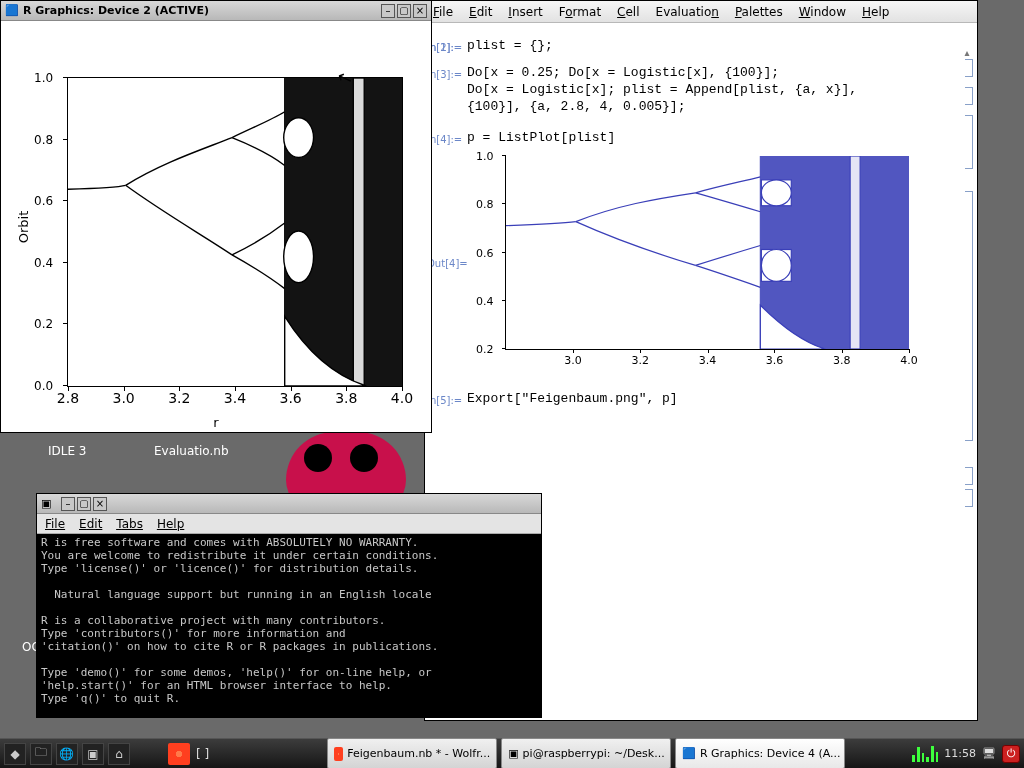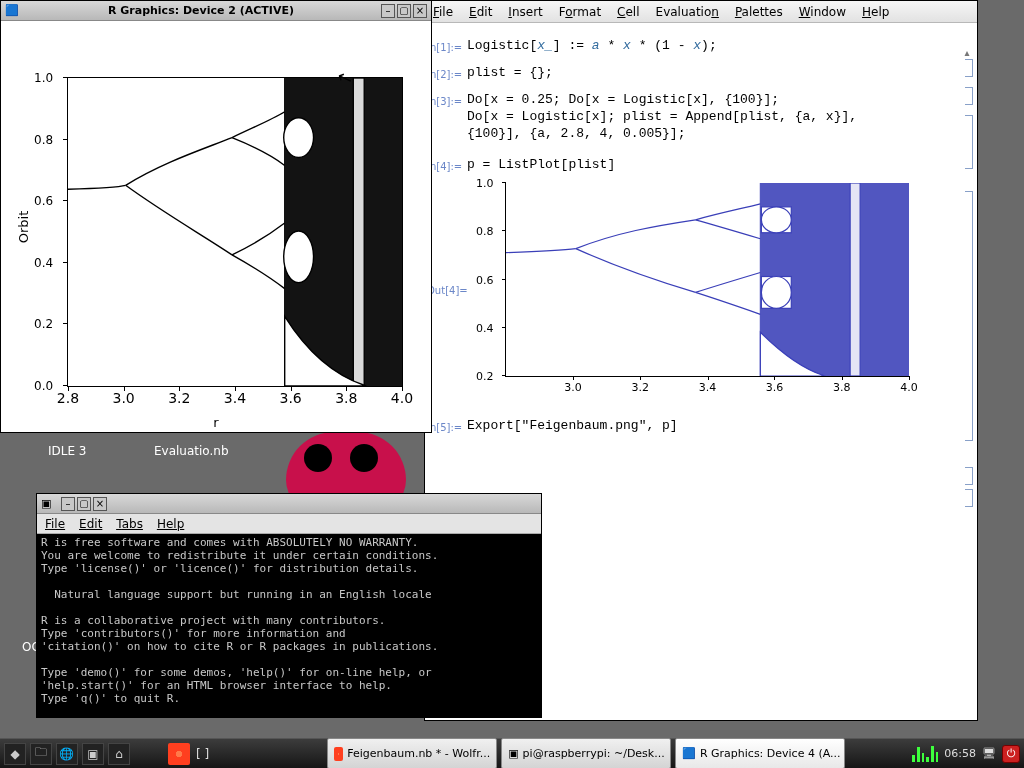--- a/index.html
+++ b/index.html
@@ -30,21 +30,21 @@
   .logo-blob::after  { left:64px; top:12px; }
 
   
   .window { position:absolute; background:#eee; border:1px solid #000; box-shadow:0 0 0 0; }
   .titlebar {
     height:20px; background:linear-gradient(#d8d8d8,#b8b8b8);
     border-bottom:1px solid #888; display:flex; align-items:center;
     padding:0 4px; font-size:11px; color:#000;
   }
   .titlebar .t-icon { width:14px; height:14px; margin-right:4px; }
-  .titlebar .title { flex:1; text-align:center; font-weight:bold; }
+  .titlebar .title { flex:1; font-weight:bold; }
   .tb-btn { width:14px; height:14px; margin-left:2px; background:#c8c8c8;
             border:1px solid #555; font-size:10px; line-height:11px;
             text-align:center; cursor:pointer; }
 
   
   .win-rgraphics { left:0; top:0; width:432px; height:433px; z-index:30; }
   .win-rgraphics .plotarea {
     position:relative; width:100%; height:calc(100% - 20px);
     background:#fff;
   }
@@ -169,23 +169,20 @@
     <span>Evaluatio<u>n</u></span>
     <span><u>P</u>alettes</span>
     <span><u>W</u>indow</span>
     <span><u>H</u>elp</span>
   </div>
   <div class="math-body">
     <div class="math-scroll-up">▴</div>
 
     <div class="cell" style="margin-top:14px">
       <span class="io-label">In[1]:=</span>
-      <span>
-        <span>Logistic[</span><span class="tok-var">x_</span><span>] := </span><span class="tok-var">a</span><span> * </span><span class="tok-var">x</span><span> * (1 - </span><span class="tok-var">x</span><span>);</span>
-      </span>
     </div>
 
     <div class="cell" style="margin-top:10px">
       <span class="io-label">In[2]:=</span>
       <span>plist = {};</span>
     </div>
 
     <div class="cell" style="margin-top:10px">
       <span class="io-label">In[3]:=</span>
       <div>
@@ -383,17 +380,17 @@
   <div class="spacer"></div>
   <div class="sys">
     <div class="mini-chart">
       <span style="height:40%"></span>
         <span style="height:90%"></span>
         <span style="height:55%"></span>
       <span style="height:30%"></span>
         <span style="height:95%"></span>
         <span style="height:60%"></span>
     </div>
-    <span>06:58</span>
+    <span>11:58</span>
     <span>🖥</span>
     <span class="power-btn">⏻</span>
   </div>
 </div>
 
 </body></html>

